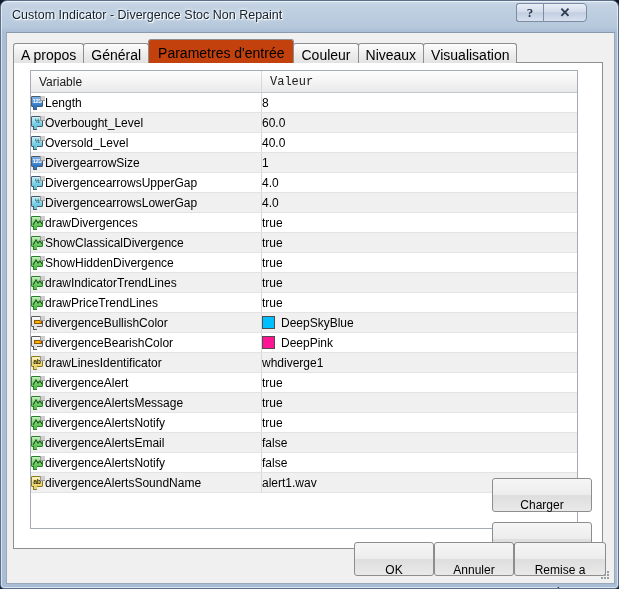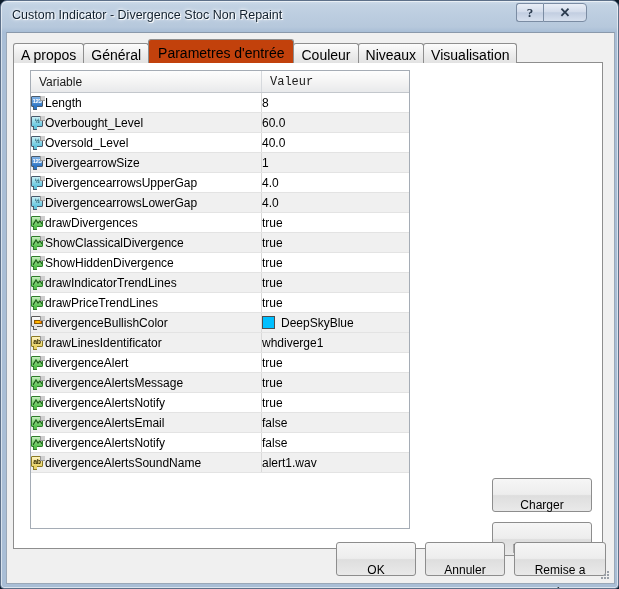--- a/index.html
+++ b/index.html
@@ -140,21 +140,21 @@
     box-sizing: border-box;
     background: #ffffff;
     border: 1px solid #8e8e8e;
   }
 
   
   .grid-wrap {
     position: absolute;
     left: 16px;
     top: 7px;
-    width: 380px;
+    width: 548px;
     height: 459px;
     box-sizing: border-box;
     background: #ffffff;
     border: 1px solid #a5acb5;
     overflow: hidden;
   }
   table.grid {
     border-collapse: collapse;
     width: 100%;
     table-layout: fixed;
@@ -289,21 +289,20 @@
     padding: 16px;
   }
   .side-buttons .btn + .btn { margin-top: 10px; }
 
   
   .bottom-bar {
     position: absolute;
     right: 8px;
     bottom: 7px;
     display: flex;
-    gap: 9px;
   }
   .bottom-bar .btn { width: 80px; height: 24px; line-height: 22px; }
   .bottom-bar .btn.wide { width: 92px; }
 
   .resize-grip {
     position: absolute;
     right: 3px;
     bottom: 2px;
     width: 12px;
     height: 12px;
@@ -569,20 +568,40 @@
                     <span class="var-label">divergenceBullishColor</span>
                   </div>
                 </td>
                 <td class="c-val">
                   <div class="val-cell">
                     <span class="swatch" style="background: rgb(0, 191, 255);"></span>
                     <span>DeepSkyBlue</span>
                   </div>
                 </td>
               </tr>
+              <tr>
+                <td class="c-var">
+                  <div class="var-cell">
+                    <span class="ticon col">
+                      <span class="badge">
+                        <span class="bar"></span>
+                      </span>
+                      <span class="tail"></span>
+                      <span class="fold"></span>
+                    </span>
+                    <span class="var-label">divergenceBearishColor</span>
+                  </div>
+                </td>
+                <td class="c-val">
+                  <div class="val-cell">
+                    <span class="swatch" style="background: rgb(255, 20, 147);"></span>
+                    <span>DeepPink</span>
+                  </div>
+                </td>
+              </tr>
               <tr class="alt">
                 <td class="c-var">
                   <div class="var-cell">
                     <span class="ticon str">
                       <span class="badge">ab</span>
                       <span class="tail"></span>
                       <span class="fold"></span>
                     </span>
                     <span class="var-label">drawLinesIdentificator</span>
                   </div>

